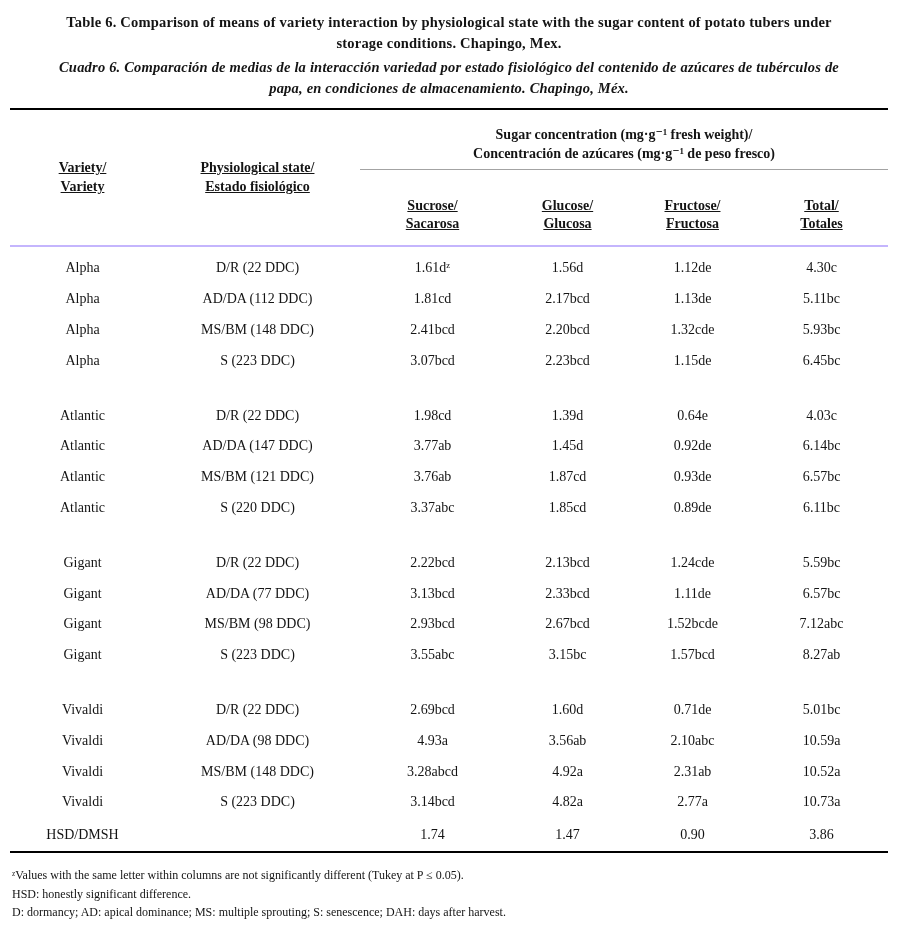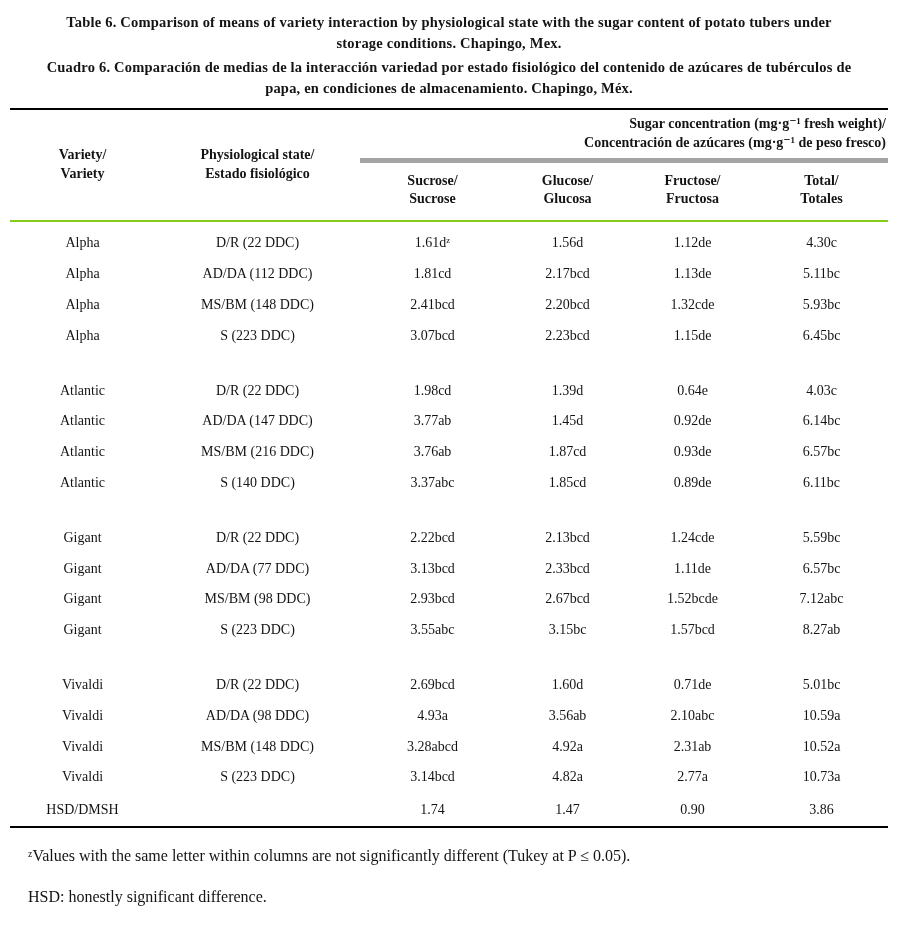--- a/index.html
+++ b/index.html
@@ -17,21 +17,21 @@
   .titles { }
   .title {
     font-weight: 700;
     text-align: center;
     font-size: 14.5px;
     line-height: 1.48;
     margin: 0 auto 2px auto;
     letter-spacing: 0.2px;
   }
   .title-en { max-width: 800px; }
-  .title-es { max-width: 810px; }
+  .title-es { max-width: 810px; font-style: italic; }
 
   table.data-table {
     width: 100%;
     border-collapse: collapse;
     border-top: 2px solid #000;
     border-bottom: 2px solid #000;
     margin-top: 8px;
   }
   col.c-variety  { width: 145px; }
   col.c-state    { width: 205px; }
@@ -42,46 +42,45 @@
 
   thead th {
     font-weight: 700;
     font-size: 14px;
     text-align: center;
     vertical-align: middle;
     padding: 5px 2px;
     line-height: 1.35;
   }
   th.group-header {
-    border-bottom: 5px solid #a3a3a3;
-    padding-top: 5px;
+    border-bottom: 1px solid #a3a3a3;
+    padding-top: 16px;
     padding-bottom: 5px;
-    text-align: right;
-  }
-  .rule-bottom { border-bottom: 2px solid #84cc16; }
-  thead th.sub-header { padding-top: 9px; padding-bottom: 11px; }
+  }
+  .rule-bottom { border-bottom: 2px solid #c4b5fd; text-decoration: underline; }
+  thead th.sub-header { padding-top: 27px; padding-bottom: 11px; }
 
   tbody td {
     font-size: 14px;
     text-align: center;
     padding: 7px 2px;
     line-height: 1.2;
     white-space: nowrap;
   }
   tbody tr:first-child td { padding-top: 13px; }
   tr.spacer-row td { height: 24px; padding: 0; }
   tr.hsd-row td { padding-top: 9px; }
 
   .footnotes {
     margin-top: 13px;
     padding-left: 2px;
   }
   .footnotes p {
-    margin: 16px;
-    font-size: 16px;
+    margin: 0;
+    font-size: 12px;
     line-height: 1.55;
   }
   .footnotes-es { margin-top: 20px; }
 </style>
 </head>
 <body>
 
 <div class="page">
 
   <div class="titles">
@@ -109,21 +108,21 @@
           <span>Estado fisiológico</span>
         </th>
         <th colspan="4" class="group-header">
           <span>Sugar concentration (mg·g⁻¹ fresh weight)/</span><br>
           <span>Concentración de azúcares (mg·g⁻¹ de peso fresco)</span>
         </th>
       </tr>
       <tr>
         <th class="sub-header rule-bottom">
           <span>Sucrose/</span><br>
-          <span>Sucrose</span>
+          <span>Sacarosa</span>
         </th>
         <th class="sub-header rule-bottom">
           <span>Glucose/</span><br>
           <span>Glucosa</span>
         </th>
         <th class="sub-header rule-bottom">
           <span>Fructose/</span><br>
           <span>Fructosa</span>
         </th>
         <th class="sub-header rule-bottom">
@@ -179,29 +178,29 @@
         <tr>
           <td class="col-variety">Atlantic</td>
           <td class="col-state">AD/DA (147 DDC)</td>
           <td class="col-sucrose">3.77ab</td>
           <td class="col-glucose">1.45d</td>
           <td class="col-fructose">0.92de</td>
           <td class="col-total">6.14bc</td>
         </tr>
         <tr>
           <td class="col-variety">Atlantic</td>
-          <td class="col-state">MS/BM (216 DDC)</td>
+          <td class="col-state">MS/BM (121 DDC)</td>
           <td class="col-sucrose">3.76ab</td>
           <td class="col-glucose">1.87cd</td>
           <td class="col-fructose">0.93de</td>
           <td class="col-total">6.57bc</td>
         </tr>
         <tr>
           <td class="col-variety">Atlantic</td>
-          <td class="col-state">S (140 DDC)</td>
+          <td class="col-state">S (220 DDC)</td>
           <td class="col-sucrose">3.37abc</td>
           <td class="col-glucose">1.85cd</td>
           <td class="col-fructose">0.89de</td>
           <td class="col-total">6.11bc</td>
         </tr>
         <tr class="spacer-row">
           <td colspan="6"></td>
         </tr>
         <tr>
           <td class="col-variety">Gigant</td>
@@ -277,16 +276,17 @@
           <td class="col-glucose">1.47</td>
           <td class="col-fructose">0.90</td>
           <td class="col-total">3.86</td>
         </tr>
       </tbody>
   </table>
 
   <div class="footnotes footnotes-en">
     <p>ᶻValues with the same letter within columns are not significantly different (Tukey at P ≤ 0.05).</p>
     <p>HSD: honestly significant difference.</p>
+    <p>D: dormancy; AD: apical dominance; MS: multiple sprouting; S: senescence; DAH: days after harvest.</p>
   </div>
 
 
 </div>
 
 </body></html>

